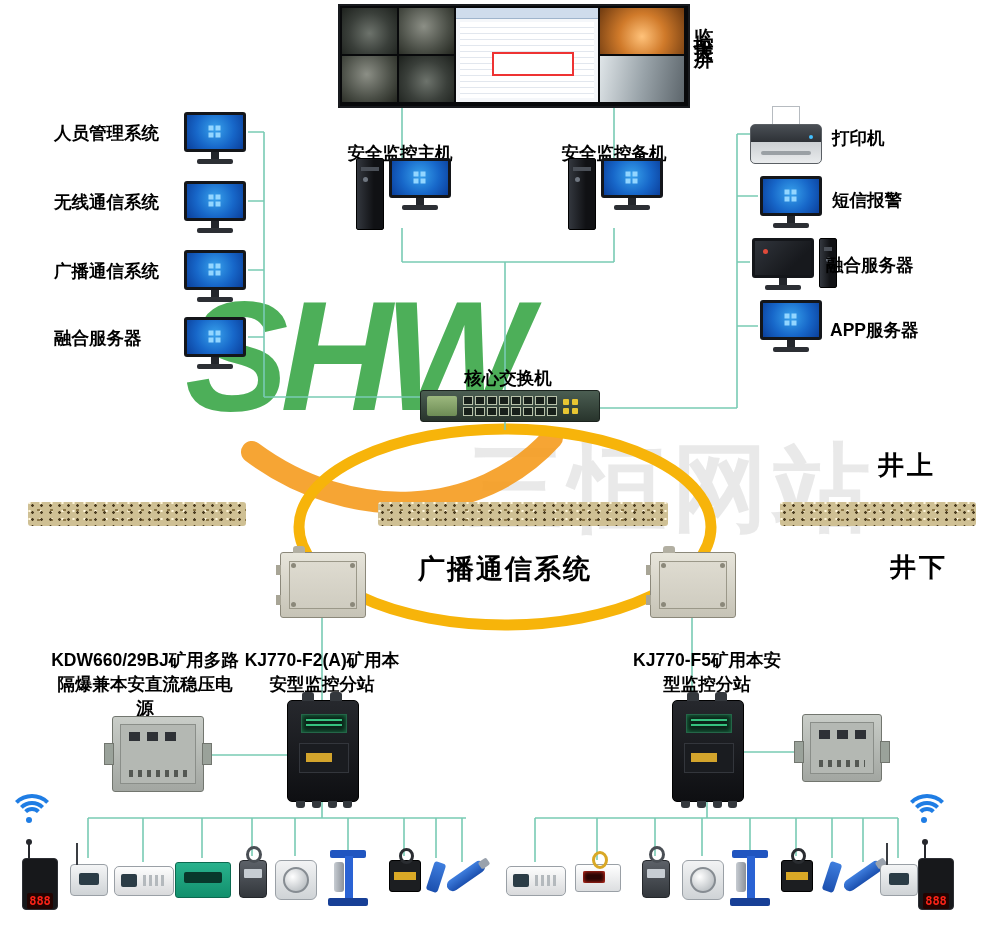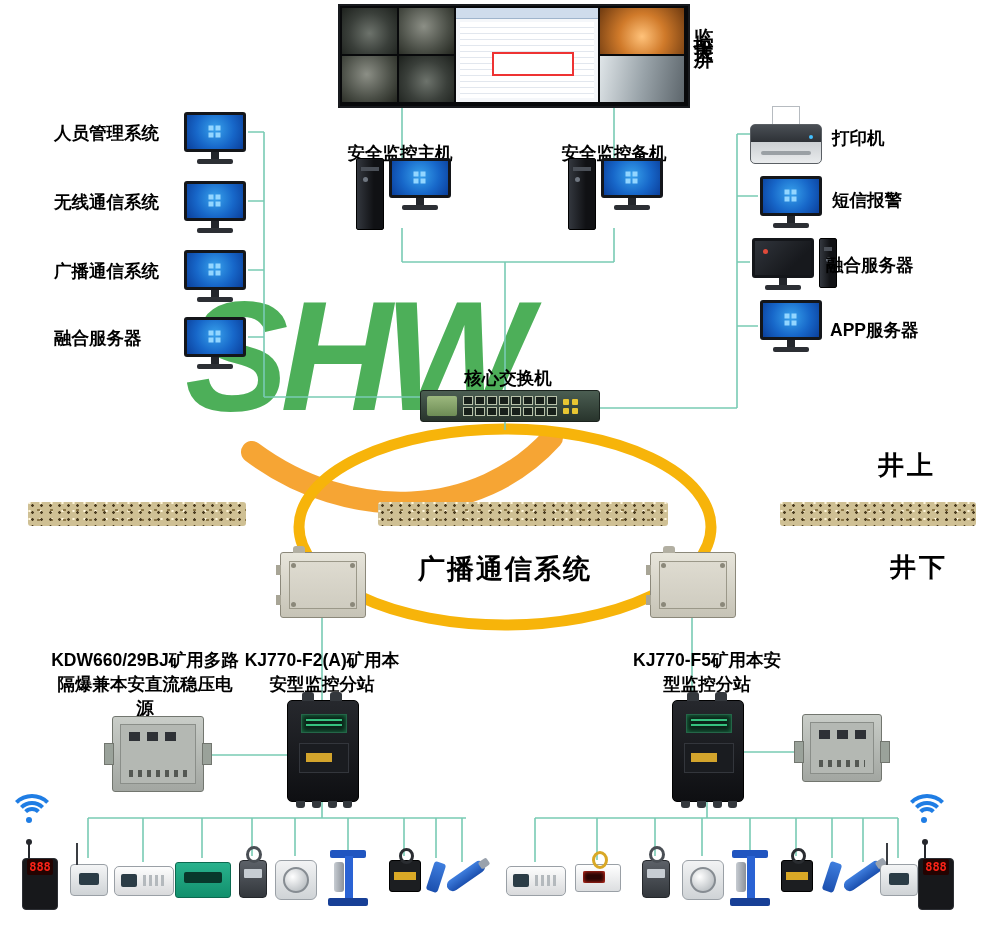--- a/index.html
+++ b/index.html
@@ -123,21 +123,21 @@
   
   .wifi{width:44px;height:40px;z-index:3;}
   .wifi span{position:absolute;border:4px solid transparent;border-top-color:#1f7de4;border-radius:50%;}
   .w1{left:2px;top:0;width:40px;height:40px;}
   .w2{left:9px;top:7px;width:26px;height:26px;}
   .w3{left:15px;top:13px;width:14px;height:14px;}
   .wd{position:absolute!important;left:20px;top:23px;width:6px;height:6px;background:#1f7de4;border:none!important;border-radius:50%;}
 
   
   .led{width:34px;height:50px;background:#17181b;border:1px solid #2c2e33;border-radius:4px;z-index:3;
-      display:flex;align-items:flex-start;justify-content:center;}
+      display:flex;align-items:flex-end;justify-content:center;}
   .led .ant{position:absolute;left:5px;top:-16px;width:2px;height:16px;background:#26282d;}
   .led .ant::after{content:"";position:absolute;left:-2px;top:-4px;width:6px;height:6px;border-radius:50%;background:#26282d;}
   .digits{color:#ff2418;font-family:"DejaVu Sans Mono",monospace;font-weight:bold;font-size:12px;
       background:#230301;padding:1px 2px;border-radius:2px;}
 
   
   .sensor{z-index:3;}
   .s-tx{width:36px;height:30px;background:linear-gradient(#f4f5f6,#cfd3d6);border:1px solid #9aa0a6;border-radius:4px;}
   .s-tx::before{content:"";position:absolute;left:5px;top:-22px;width:2px;height:22px;background:#3a3d42;}
   .s-tx::after{content:"";position:absolute;left:8px;top:8px;width:20px;height:12px;background:#2b3c46;border-radius:2px;}
@@ -168,20 +168,21 @@
   .s-scale::before{content:"";position:absolute;left:7px;top:6px;width:22px;height:12px;background:#2a0503;
       box-shadow:inset 0 0 4px #ff3b2a;border-radius:2px;}
   .s-scale::after{content:"";position:absolute;left:16px;top:-14px;width:10px;height:12px;border:3px solid #d9a826;border-radius:50%;}
 </style>
 </head>
 <body>
 
 <div class="stage">
 
   <div class="abs wm-letters">SHW</div>
+  <div class="abs wm-caption">三恒网站</div>
   <svg class="abs wm-svg" width="1000" height="926">
     <path d="M252,452 C 350,525 480,518 552,438" fill="none" stroke="#f59b1e" stroke-width="22" stroke-linecap="round" opacity="0.9"></path>
   </svg>
 
   <svg class="lines" width="1000" height="926" viewBox="0 0 1000 926">
     <ellipse cx="505" cy="527" rx="206" ry="98" fill="none" stroke="#f7b40a" stroke-width="11"></ellipse>
     <path fill="none" stroke="#79cbb4" stroke-width="1.6" d="
       M402,106 V158 M614,106 V158
       M402,228 V262 M614,228 V262 M402,262 H614 M505,262 V390
       M248,132 H264 M248,201 H264 M248,270 H264 M248,337 H264

